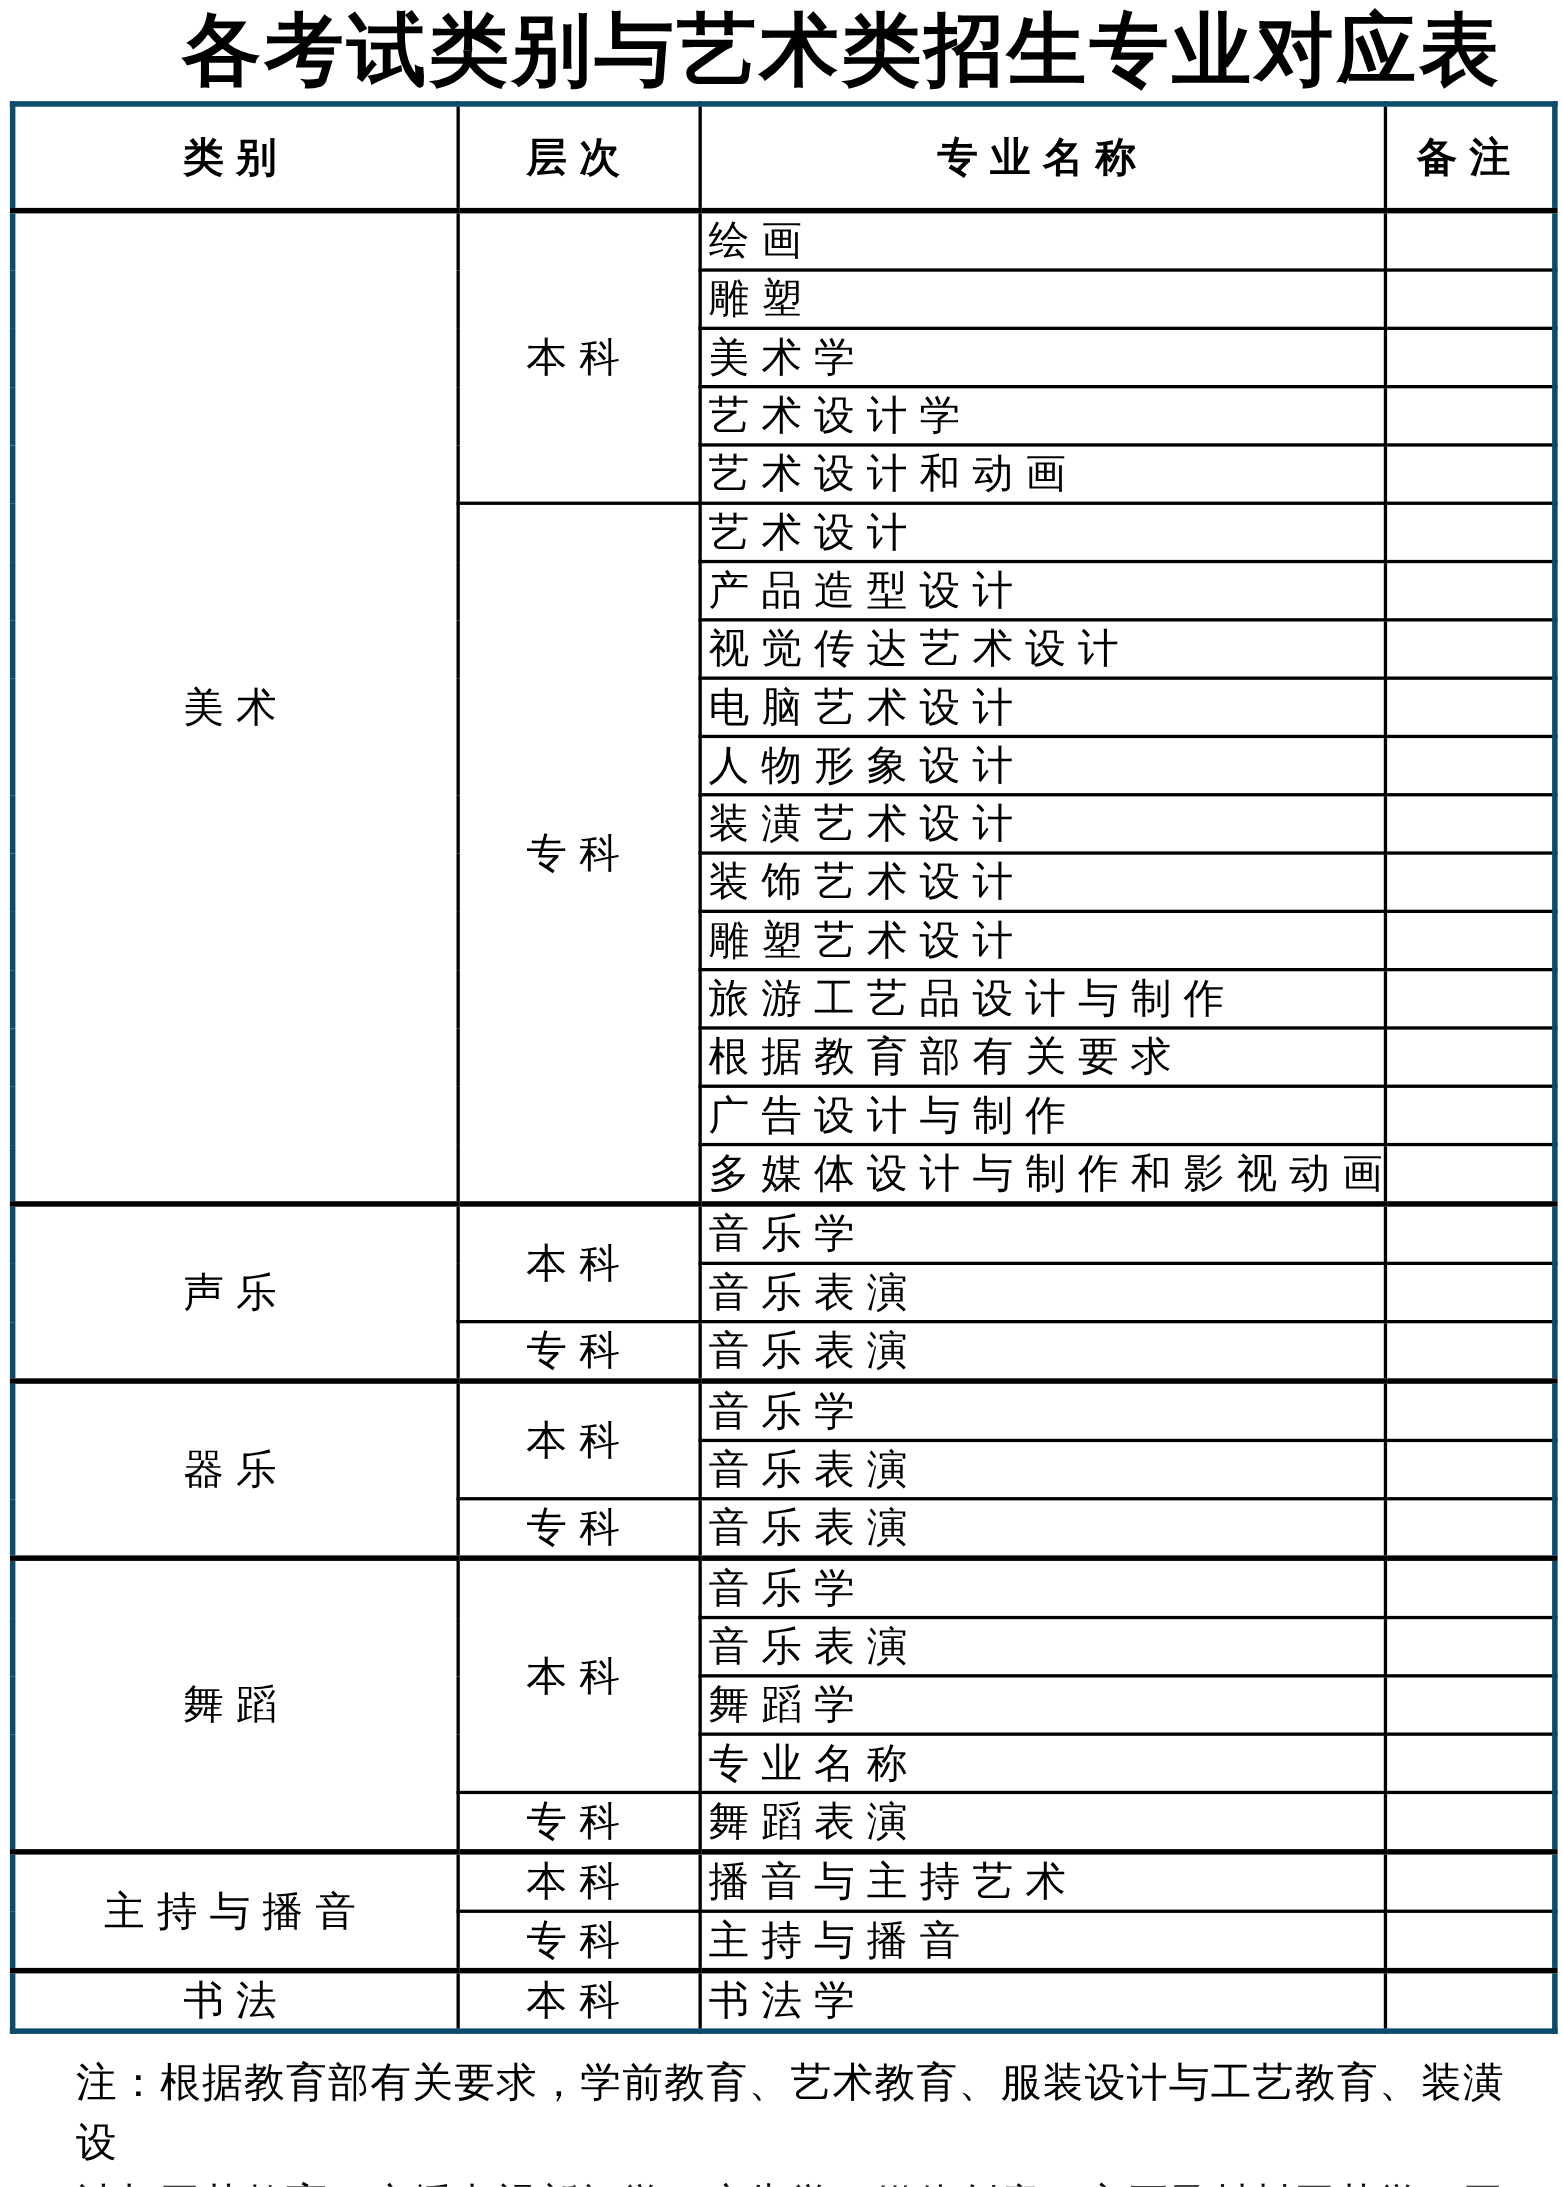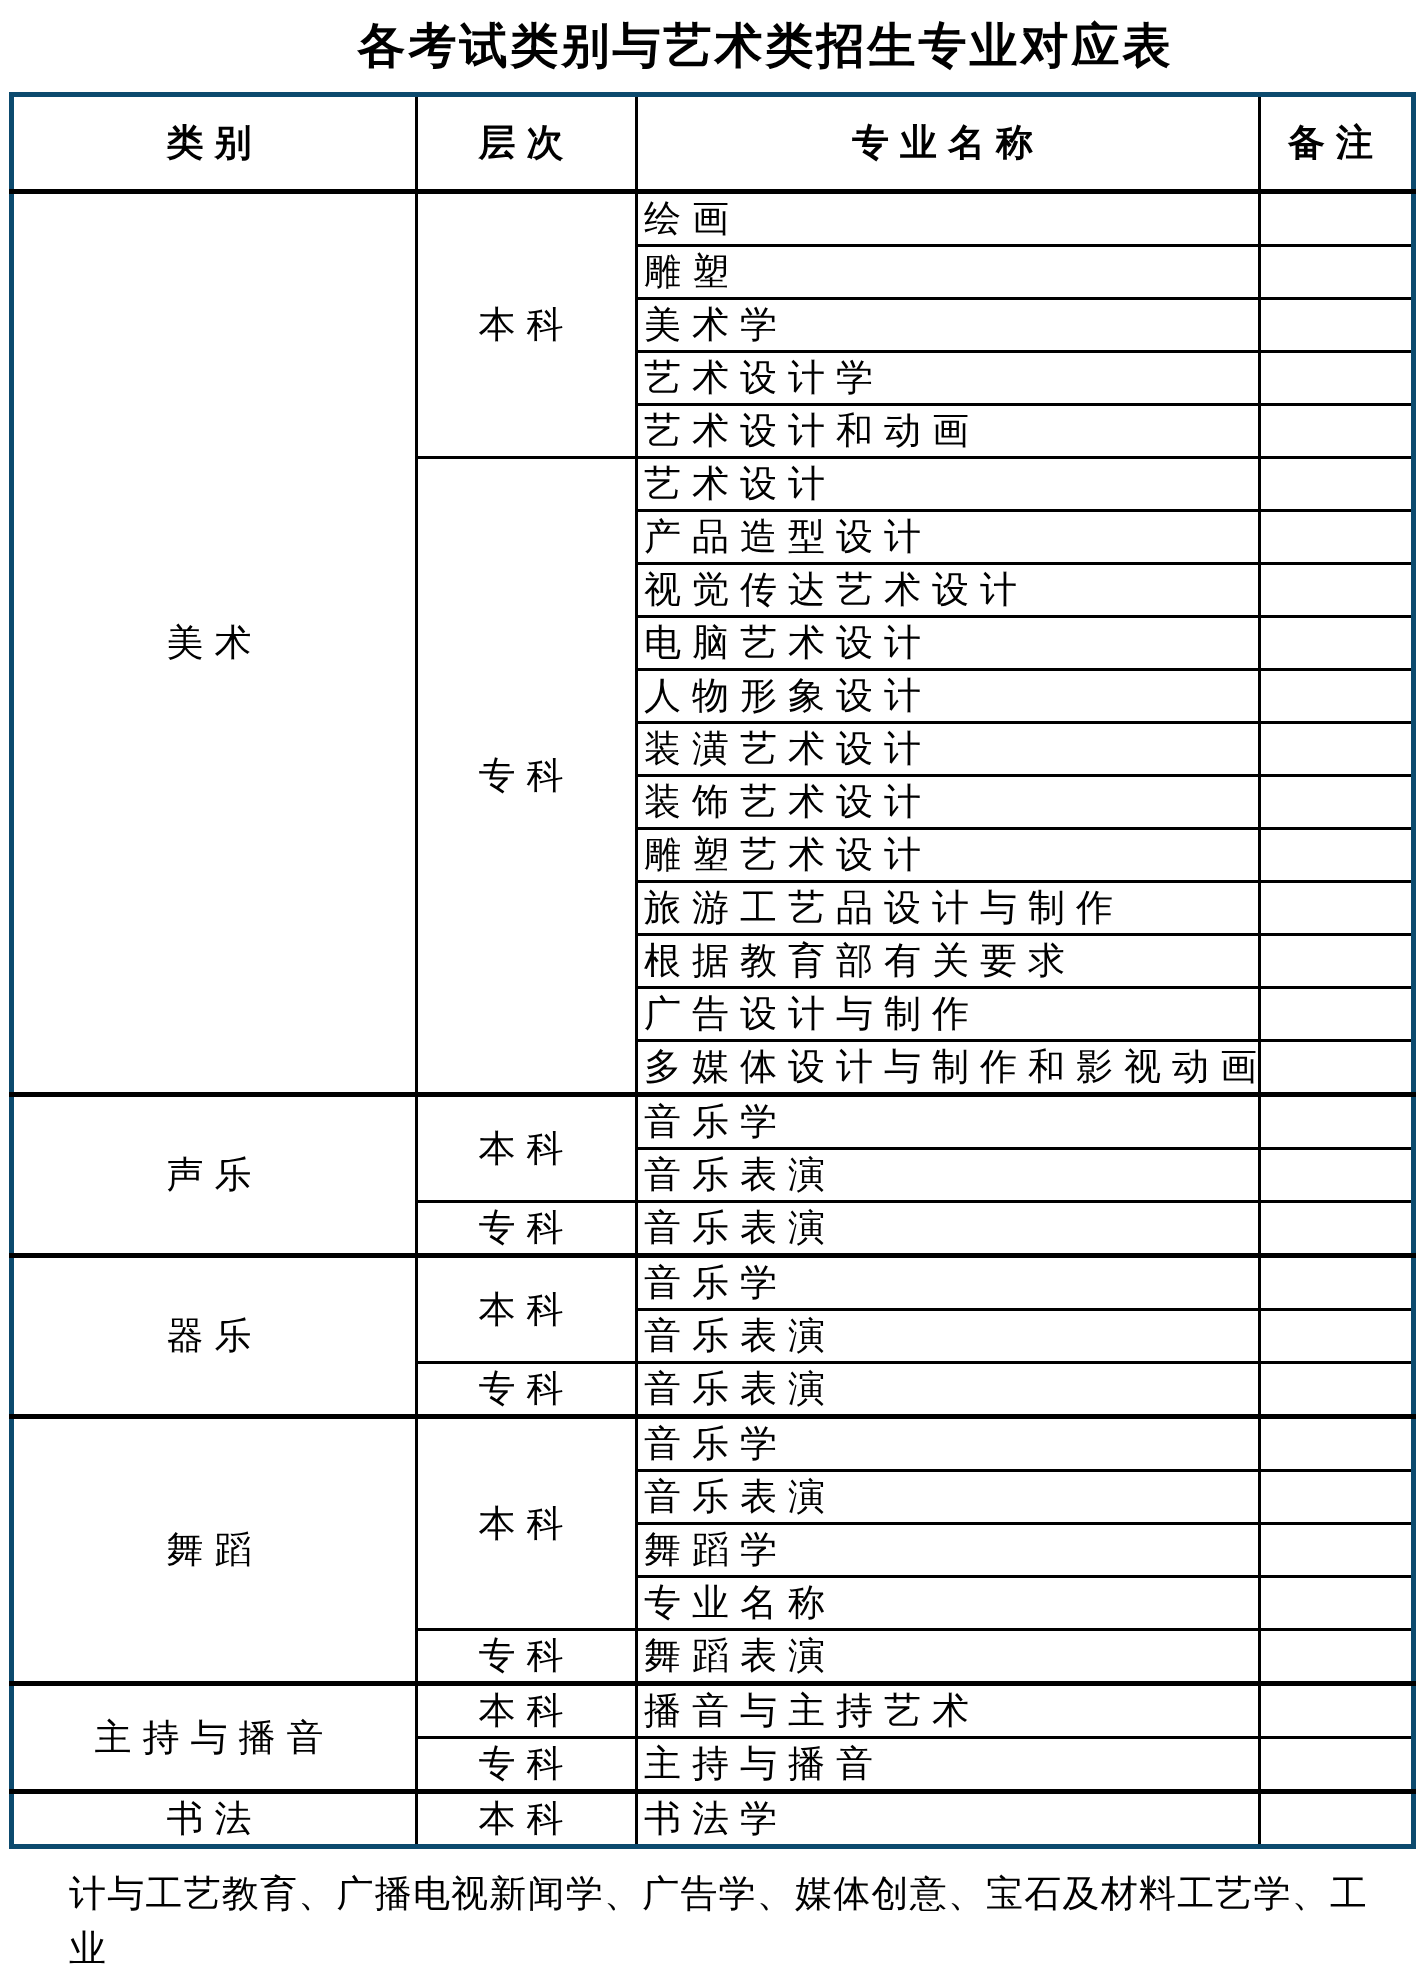--- a/index.html
+++ b/index.html
@@ -14,21 +14,21 @@
     position: relative;
     font-family: "Liberation Serif", "DejaVu Serif", serif;
     overflow: hidden;
   }
   .title {
     margin: 10px 0 0 0;
     padding-left: 110px;           
     text-align: center;
     font-family: "Liberation Sans", "DejaVu Sans", sans-serif;
     font-weight: bold;
-    font-size: 48px;
+    font-size: 72px;
     line-height: 72px;
     letter-spacing: 3px;
     white-space: nowrap;
   }
   table.doc-table {
     border-collapse: collapse;
     table-layout: fixed;
     width: 1402px;
     margin: 10px 0 16px 9px;
     border: 5px solid #0c4a6e;
@@ -230,14 +230,15 @@
       <tr class="group-first">
         <td rowspan="1" class="category-cell">书法</td>
         <td rowspan="1" class="level-cell">本科</td>
         <td class="major-cell">书法学</td>
         <td class="remark-cell"></td>
       </tr>
     </tbody>
 </table>
 
 <div class="note">
+    <div class="note-line">注：根据教育部有关要求，学前教育、艺术教育、服装设计与工艺教育、装潢设</div>
     <div class="note-line">计与工艺教育、广播电视新闻学、广告学、媒体创意、宝石及材料工艺学、工业</div>
   </div>
 
 </body></html>

